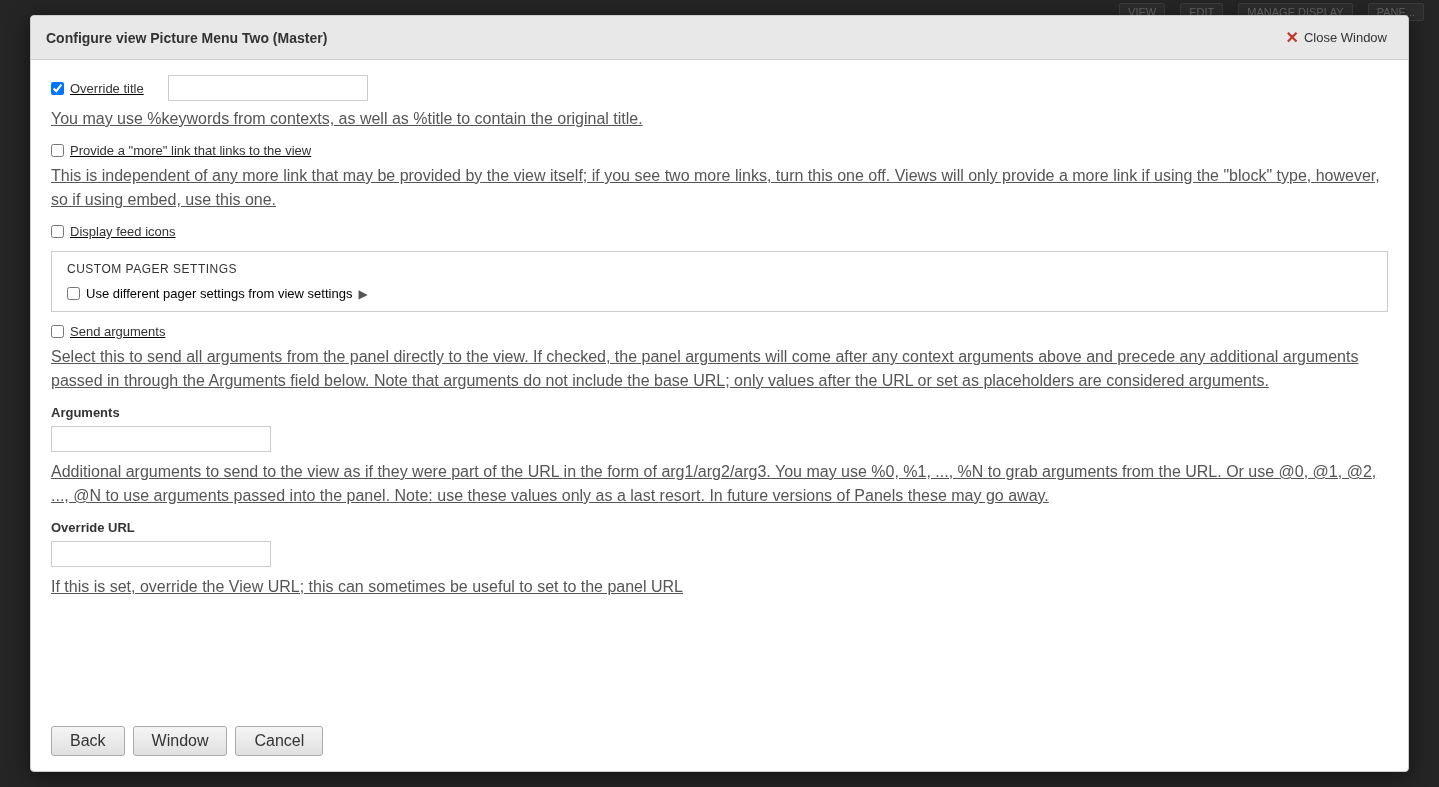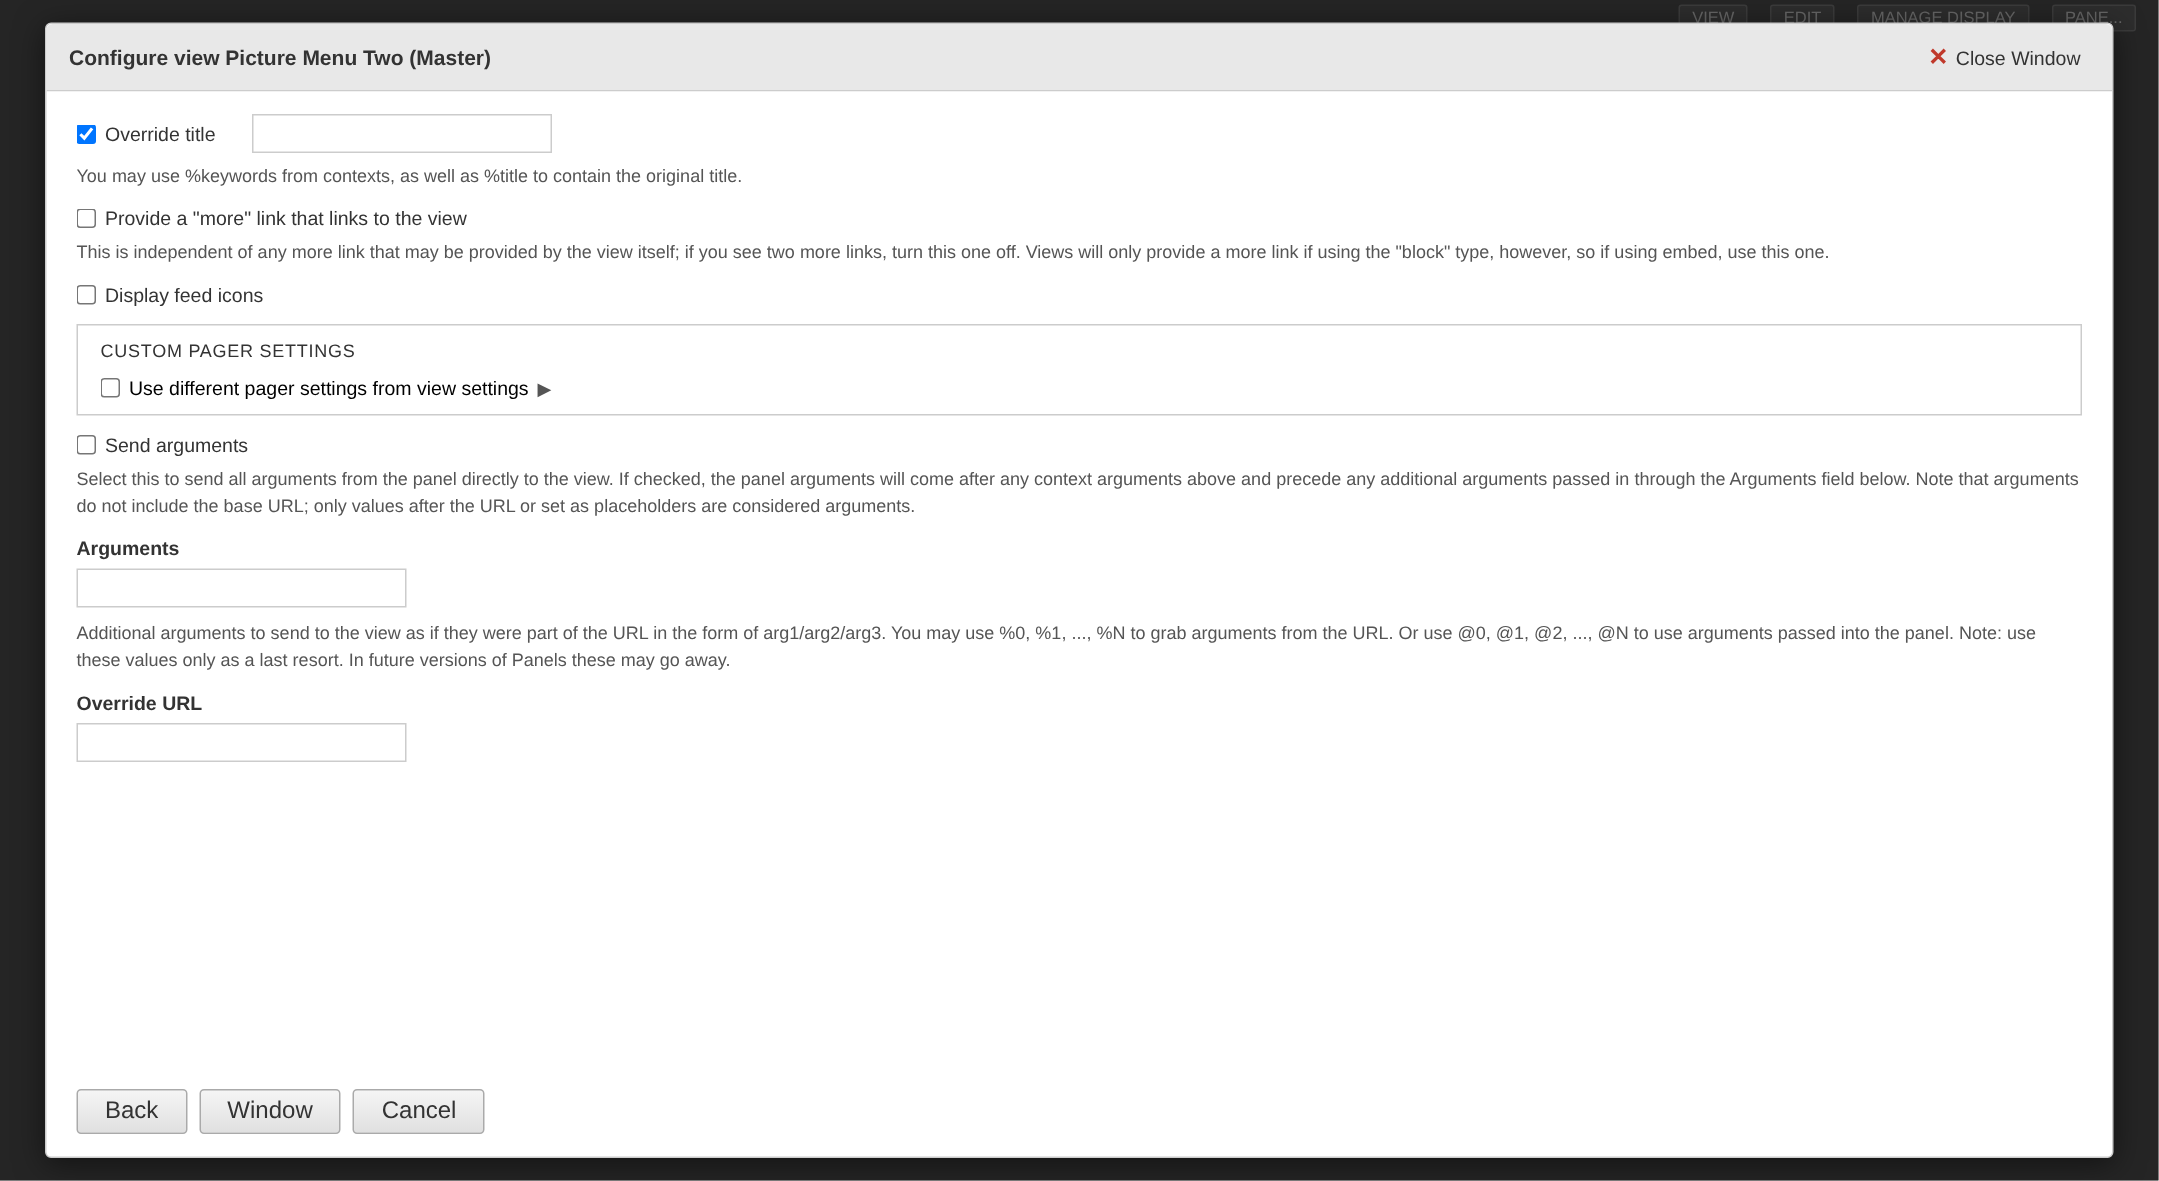--- a/index.html
+++ b/index.html
@@ -77,37 +77,39 @@
       padding: 15px 20px;
       flex: 1;
       overflow-y: auto;
     }
 
     .form-row {
       display: flex;
       align-items: center;
       gap: 24px;
       margin-bottom: 6px;
+      text-decoration: underline;
     }
 
     .form-row label {
       display: flex;
       align-items: center;
       gap: 6px;
       font-size: 13px;
       color: #333;
       cursor: pointer;
     }
 
     .help-text {
-      font-size: 12px;
+      font-size: 16px;
       color: #555;
       margin-bottom: 12px;
       margin-left: 0;
       line-height: 1.5;
+      text-decoration: underline;
     }
 
     .text-input {
       border: 1px solid #ccc;
       padding: 3px 6px;
       font-size: 13px;
       width: 200px;
       height: 26px;
     }
 
@@ -267,20 +269,21 @@
 
     <div class="arguments-section">
       <div class="field-label">Arguments</div>
       <input type="text" class="text-input-wide" style="">
       <p class="help-text" style="margin-top:8px;">Additional arguments to send to the view as if they were part of the URL in the form of arg1/arg2/arg3. You may use %0, %1, ..., %N to grab arguments from the URL. Or use @0, @1, @2, ..., @N to use arguments passed into the panel. Note: use these values only as a last resort. In future versions of Panels these may go away.</p>
     </div>
 
     <div class="arguments-section" style="margin-top:10px;">
       <div class="field-label">Override URL</div>
       <input type="text" class="text-input-wide" style="">
+      <p class="help-text" style="margin-top:8px;">If this is set, override the View URL; this can sometimes be useful to set to the panel URL</p>
     </div>
 
   </div>
 
   <div class="modal-footer">
     <button class="btn">Back</button>
     <button class="btn">Window</button>
     <button class="btn">Cancel</button>
   </div>
 

